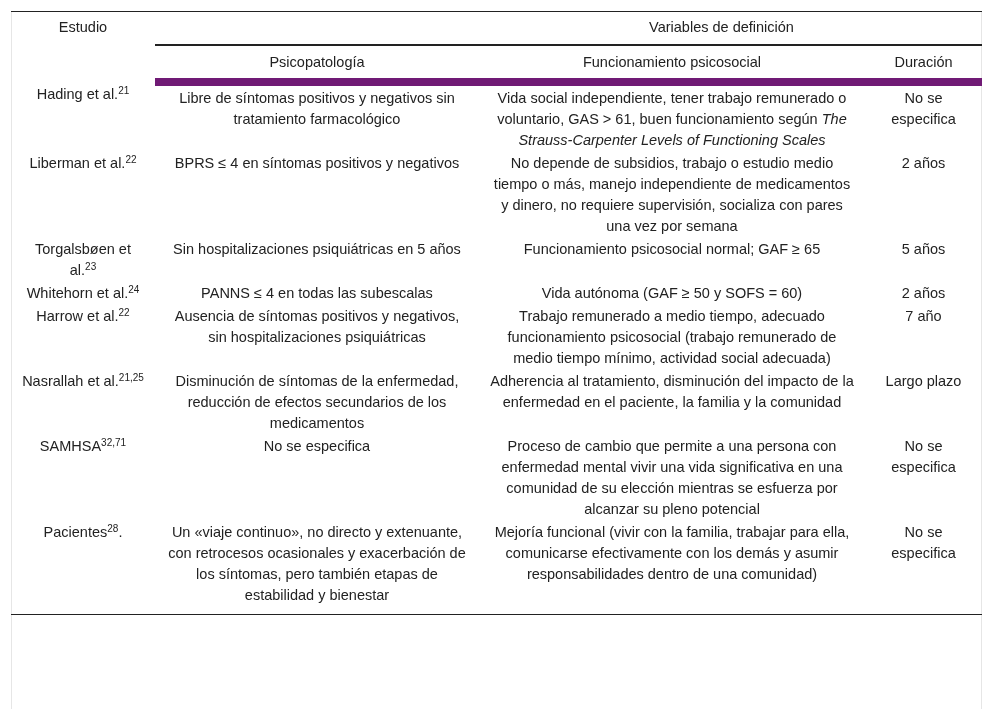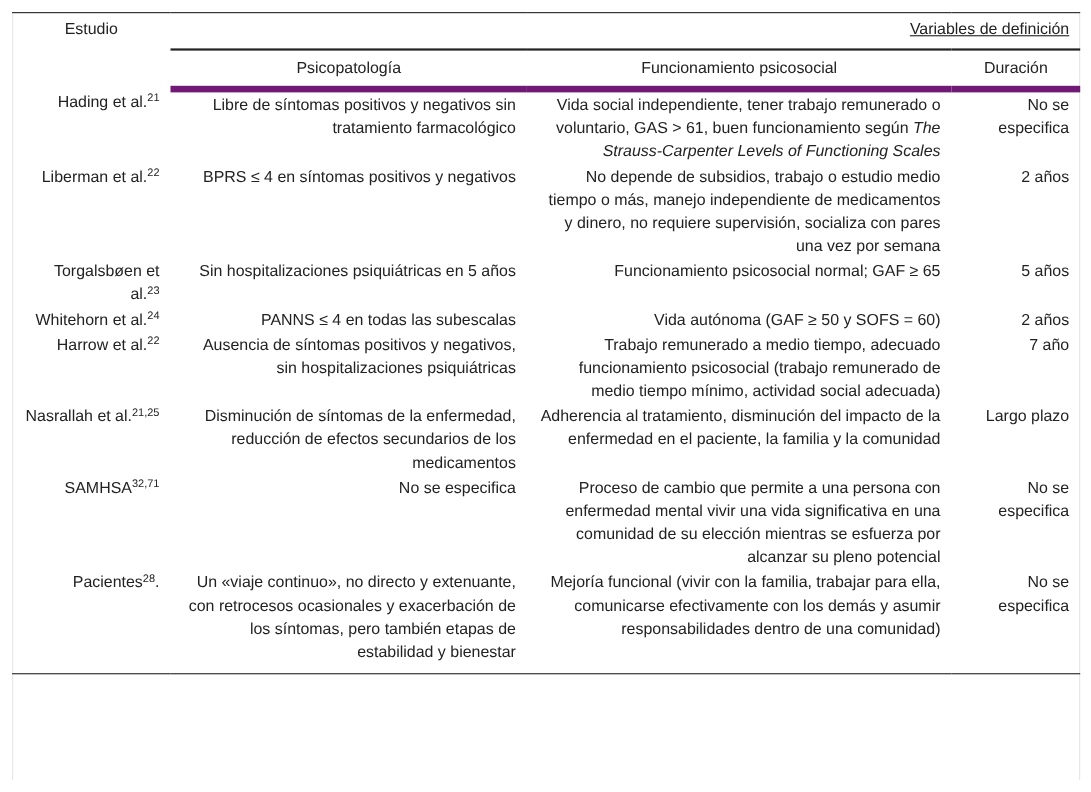--- a/index.html
+++ b/index.html
@@ -6,43 +6,43 @@
   body { width: 992px; height: 720px; overflow: hidden; position: relative;
          font-family: "Liberation Sans", sans-serif; font-size: 14.5px; color: #222222; }
   .frame { position: absolute; left: 11px; top: 11px; width: 971px; height: 698px;
            border-left: 1px solid #e6e6e6; border-right: 1px solid #e6e6e6; box-sizing: border-box; }
   table { position: absolute; left: 11px; top: 11px; width: 971px; border-collapse: collapse;
           table-layout: fixed; }
   col.c1 { width: 144px; } col.c2 { width: 324px; } col.c3 { width: 386px; } col.c4 { width: 117px; }
   thead tr.top th { border-top: 1.5px solid #222; }
   th { font-weight: normal; text-align: center; vertical-align: top; line-height: 21px; padding: 5px 10px 6px 10px; }
   th.group { border-bottom: 2px solid #222; }
-  tr.sub th { border-bottom: 6px solid #701a75; padding-top: 6px; padding-bottom: 5px; }
-  td { vertical-align: top; line-height: 21px; padding: 2px 10px 0 10px; text-align: right; }
+  tr.sub th { border-bottom: 8px solid #701a75; padding-top: 6px; padding-bottom: 5px; }
+  td { vertical-align: top; line-height: 21px; padding: 2px 10px 0 10px; text-align: center; }
   td.first { padding-left: 10px; }
   tbody tr:last-child td { padding-bottom: 8px; border-bottom: 1.5px solid #222; margin-left: 16px; }
   sup { font-size: 10px; line-height: 0; vertical-align: 5px; }
   em { font-style: italic; }
 </style>
 </head>
 <body>
 
 <div class="frame"></div>
 
 <table>
   <colgroup>
       <col class="c1">
       <col class="c2">
       <col class="c3">
       <col class="c4">
     </colgroup>
   <thead>
     <tr class="top">
       <th rowspan="2">Estudio</th>
-      <th colspan="3" class="group" style="text-align:right;padding-left:316px;text-decoration:underline;">Variables de definición</th>
+      <th colspan="3" class="group" style="text-align:center;padding-left:316px;">Variables de definición</th>
     </tr>
     <tr class="sub">
       <th>Psicopatología</th>
       <th>Funcionamiento psicosocial</th>
       <th>Duración</th>
     </tr>
   </thead>
   <tbody id="tbody">
       <tr>
         <td class="first"><span>Hading et al.</span><sup>21</sup></td>

